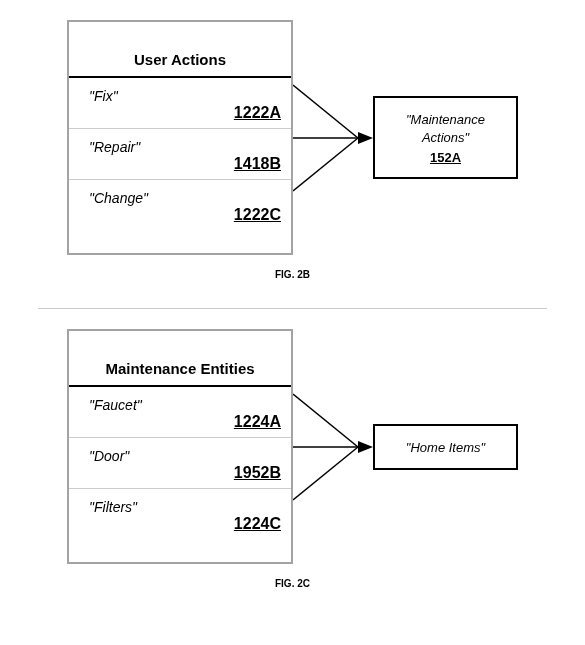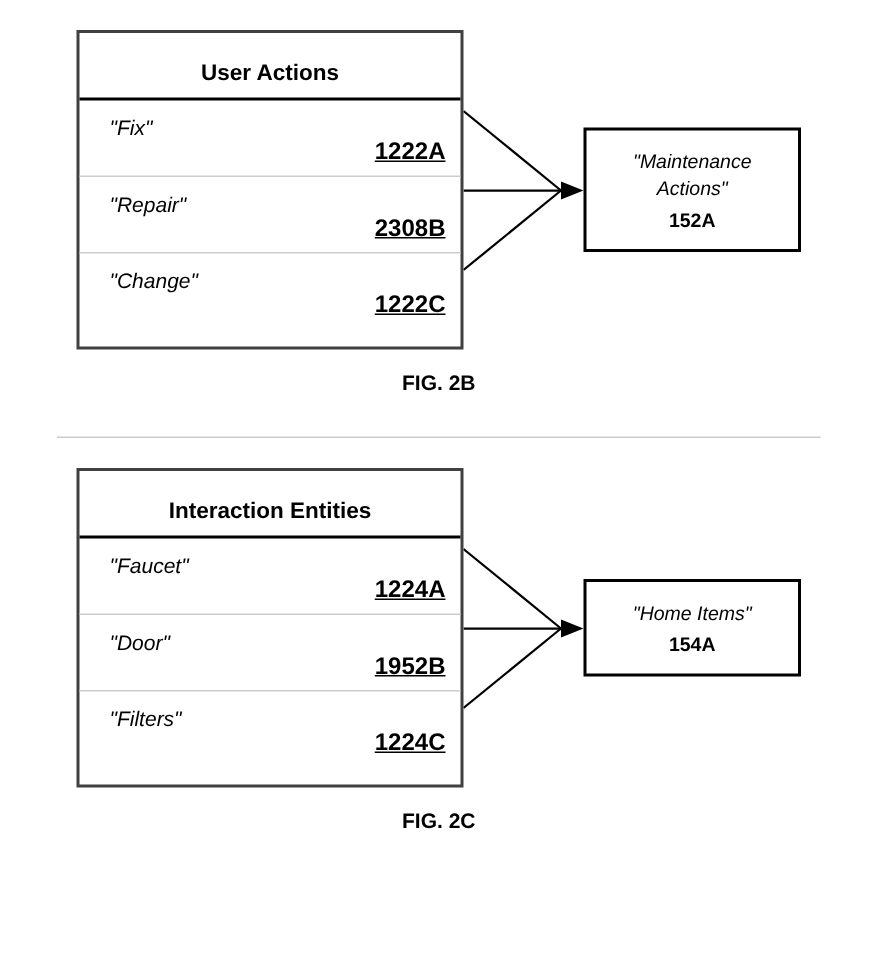--- a/index.html
+++ b/index.html
@@ -24,23 +24,23 @@
 
     .diagram-content {
       display: flex;
       align-items: center;
       justify-content: center;
       width: 100%;
       gap: 0;
     }
 
     .box {
-      border: 2px solid #404040;
-      padding: 12px 0;
-      width: 258px;
+      border: 2px solid #a3a3a3;
+      padding: 23px 0;
+      width: 226px;
     }
 
     .box-title {
       font-weight: bold;
       text-align: center;
       padding: 6px 10px 8px 10px;
       border-bottom: 2px solid #000;
       font-size: 15px;
     }
 
@@ -93,26 +93,27 @@
     }
 
     .target-text {
       font-size: 13px;
       font-style: italic;
     }
 
     .target-label {
       font-size: 13px;
       font-weight: bold;
+      text-decoration: underline;
       display: block;
       margin-top: 4px;
     }
 
     .fig-caption {
-      font-size: 14px;
+      font-size: 10px;
       font-weight: bold;
       margin-top: 14px;
       text-align: center;
     }
 
     .divider {
       width: 90%;
       border: none;
       border-top: 1px solid #ccc;
       margin: 8px 0 20px 0;
@@ -125,21 +126,21 @@
   <div class="diagram-content">
 
     <div class="box">
       <div class="box-title">User Actions</div>
       <div class="box-row">
         <span class="box-row-text">"Fix"</span>
         <span class="box-row-label">1222A</span>
       </div>
       <div class="box-row">
         <span class="box-row-text">"Repair"</span>
-        <span class="box-row-label">2308B</span>
+        <span class="box-row-label">1418B</span>
       </div>
       <div class="box-row">
         <span class="box-row-text">"Change"</span>
         <span class="box-row-label">1222C</span>
       </div>
     </div>
 
     <div class="arrow-area">
       <svg class="arrow-svg" width="80" height="160" viewBox="0 0 80 160" xmlns="http://www.w3.org/2000/svg">
 
@@ -158,21 +159,21 @@
   </div>
   <div class="fig-caption">FIG. 2B</div>
 </div>
 
 <hr class="divider">
 
 <div class="diagram-section">
   <div class="diagram-content">
 
     <div class="box">
-      <div class="box-title">Interaction Entities</div>
+      <div class="box-title">Maintenance Entities</div>
       <div class="box-row">
         <span class="box-row-text">"Faucet"</span>
         <span class="box-row-label">1224A</span>
       </div>
       <div class="box-row">
         <span class="box-row-text">"Door"</span>
         <span class="box-row-label">1952B</span>
       </div>
       <div class="box-row">
         <span class="box-row-text">"Filters"</span>
@@ -184,17 +185,16 @@
       <svg class="arrow-svg" width="80" height="160" viewBox="0 0 80 160" xmlns="http://www.w3.org/2000/svg">
         <line x1="0" y1="27" x2="65" y2="80" stroke="#000" stroke-width="1.5"></line>
         <line x1="0" y1="80" x2="65" y2="80" stroke="#000" stroke-width="1.5"></line>
         <line x1="0" y1="133" x2="65" y2="80" stroke="#000" stroke-width="1.5"></line>
         <polygon points="65,74 80,80 65,86" fill="#000"></polygon>
       </svg>
     </div>
 
     <div class="target-box">
       <span class="target-text">"Home Items"</span>
-      <span class="target-label">154A</span>
     </div>
   </div>
   <div class="fig-caption">FIG. 2C</div>
 </div>
 
 </body></html>

